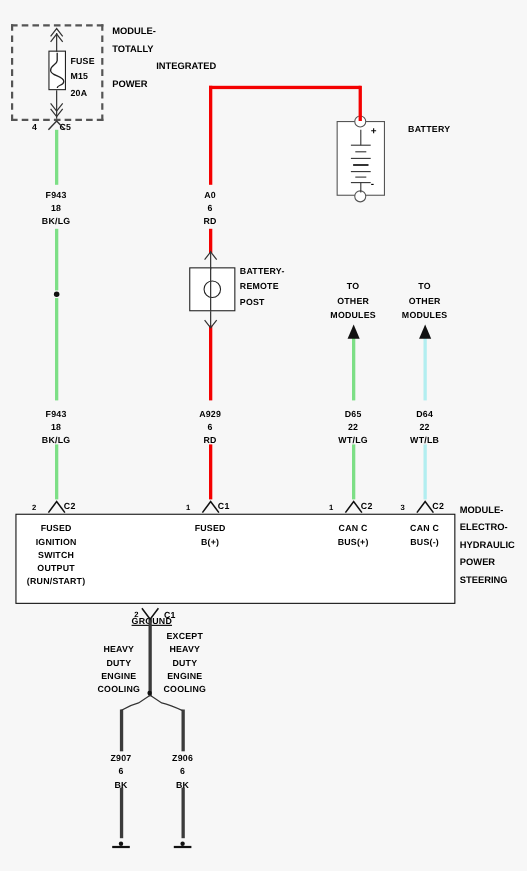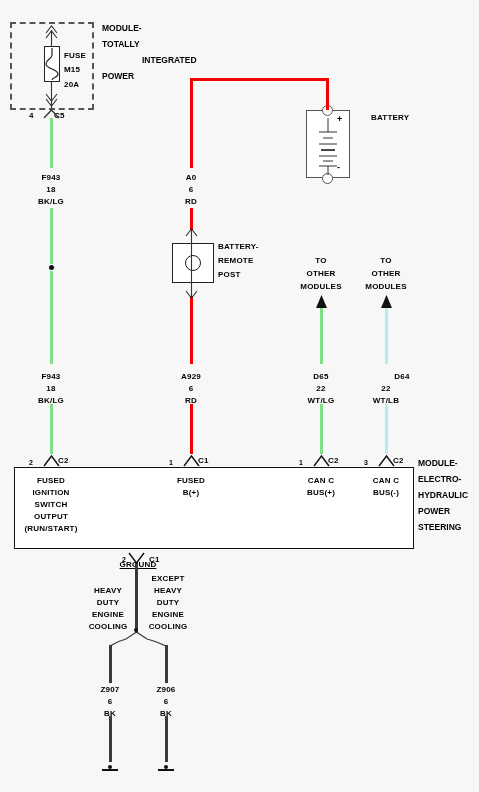--- a/index.html
+++ b/index.html
@@ -175,21 +175,21 @@
   <div class="lbl center" style="left:321px;top:281px;">MODULES</div>
 
   <div class="lbl center" style="left:386px;top:255px;">TO</div>
   <div class="lbl center" style="left:386px;top:268px;">OTHER</div>
   <div class="lbl center" style="left:386px;top:281px;">MODULES</div>
 
   <div class="lbl center" style="left:321px;top:371px;">D65</div>
   <div class="lbl center" style="left:321px;top:383px;">22</div>
   <div class="lbl center" style="left:321px;top:395px;">WT/LG</div>
 
-  <div class="lbl center" style="left:386px;top:371px;margin-left:16px;">D64</div>
+  <div class="lbl center" style="left:386px;top:371px;">D64</div>
   <div class="lbl center" style="left:386px;top:383px;">22</div>
   <div class="lbl center" style="left:386px;top:395px;">WT/LB</div>
 
   <div class="lbl" style="left:29px;top:457px;font-size:7px;">2</div>
   <div class="lbl" style="left:58px;top:455px;">C2</div>
 
   <div class="lbl" style="left:169px;top:457px;font-size:7px;">1</div>
   <div class="lbl" style="left:198px;top:455px;">C1</div>
 
   <div class="lbl" style="left:299px;top:457px;font-size:7px;">1</div>

